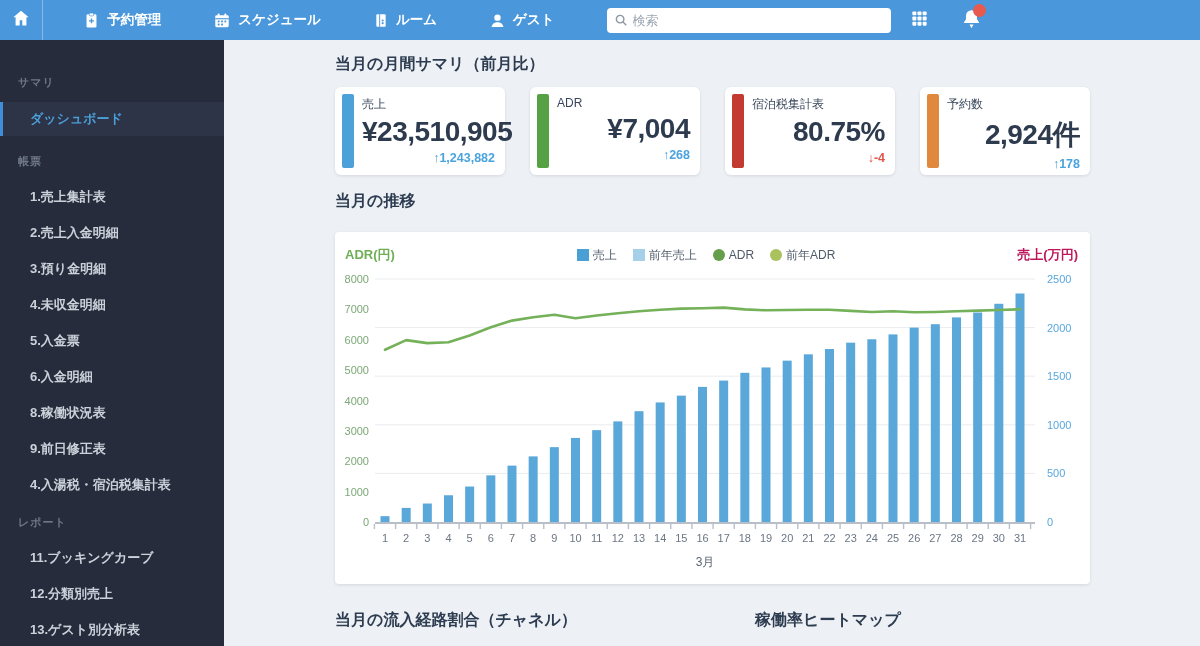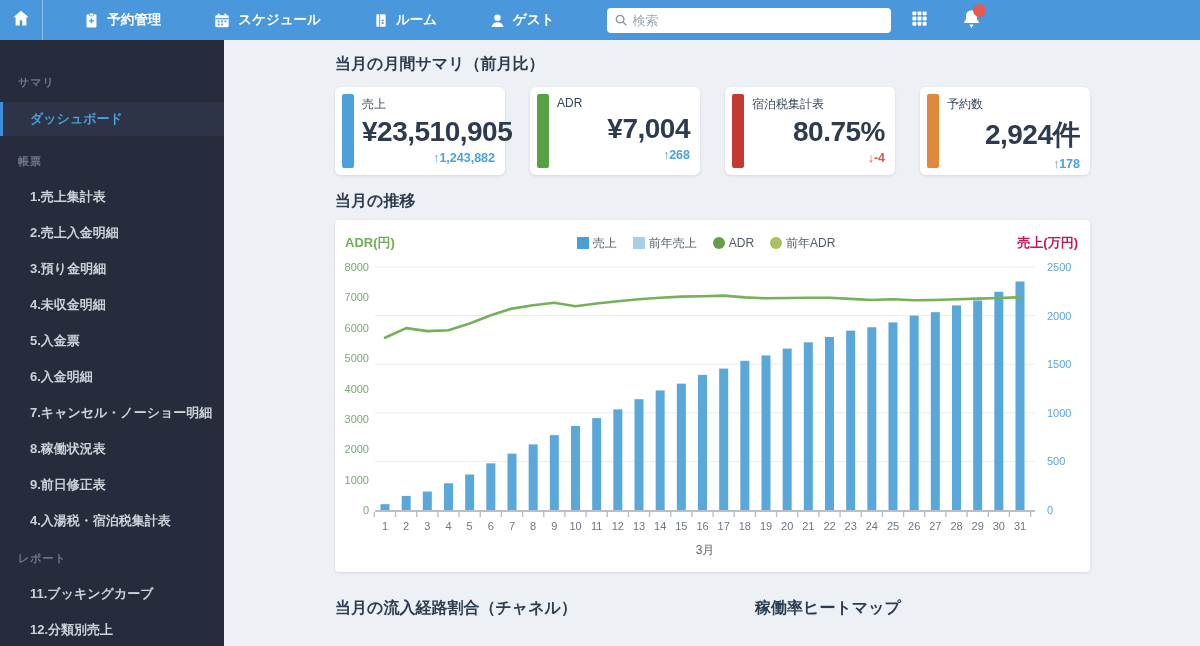--- a/index.html
+++ b/index.html
@@ -35,21 +35,21 @@
   .kpi-row { display:flex; gap:25px; width:755px; margin-top:12px; }
   .kpi-card { width:170px; height:88px; background:#fff; border-radius:6px; box-shadow:0 1px 3px rgba(40,60,90,.12); padding:7px 10px 7px 7px; display:flex; gap:8px; }
   .kpi-accent { width:12px; border-radius:2px; flex:none; }
   .kpi-body { flex:1; display:flex; flex-direction:column; min-width:0; }
   .kpi-label { font-size:12px; color:#37465a; padding-top:2px; }
   .kpi-value { font-size:28px; font-weight:bold; color:#2e3b4e; text-align:right; margin-top:3px; letter-spacing:-.5px; white-space:nowrap; }
   .kpi-delta { font-size:12.5px; font-weight:bold; text-align:right; margin-top:3px; }
 
   
   .trend-title { margin-top:16px; }
-  .chart-card { width:755px; height:352px; background:#fff; border-radius:4px; box-shadow:0 1px 3px rgba(40,60,90,.12); margin-top:8px; padding-top:12px; }
+  .chart-card { width:755px; height:352px; background:#fff; border-radius:4px; box-shadow:0 1px 3px rgba(40,60,90,.12); margin-top:20px; padding-top:12px; }
   .chart-head { display:flex; align-items:center; padding:0 12px 0 10px; height:22px; }
   .axis-label { font-size:13px; font-weight:bold; white-space:nowrap; }
   .legend { flex:1; display:flex; justify-content:center; align-items:center; gap:16px; }
   .legend-item { display:flex; align-items:center; gap:4px; font-size:12px; color:#4e5a68; cursor:pointer; }
   .swatch { width:12px; height:12px; flex:none; }
   .swatch.circle { border-radius:50%; }
   #chart { display:block; }
 
   
   .bottom-heads { display:flex; margin-top:26px; width:755px; }
@@ -157,21 +157,20 @@
   <aside class="sidebar">
     <div class="sec-label">サマリ</div>
     <div class="side-item selected">ダッシュボード</div>
     <div class="sec-label">帳票</div>
     <div class="side-item">1.売上集計表</div>
     <div class="side-item">2.売上入金明細</div>
     <div class="side-item">3.預り金明細</div>
     <div class="side-item">4.未収金明細</div>
     <div class="side-item">5.入金票</div>
     <div class="side-item">6.入金明細</div>
-    <div class="side-item">7.キャンセル・ノーショー明細</div>
     <div class="side-item">8.稼働状況表</div>
     <div class="side-item">9.前日修正表</div>
     <div class="side-item">4.入湯税・宿泊税集計表</div>
     <div class="sec-label">レポート</div>
     <div class="side-item">11.ブッキングカーブ</div>
     <div class="side-item">12.分類別売上</div>
     <div class="side-item">13.ゲスト別分析表</div>
   </aside>
 
   <main class="main">

